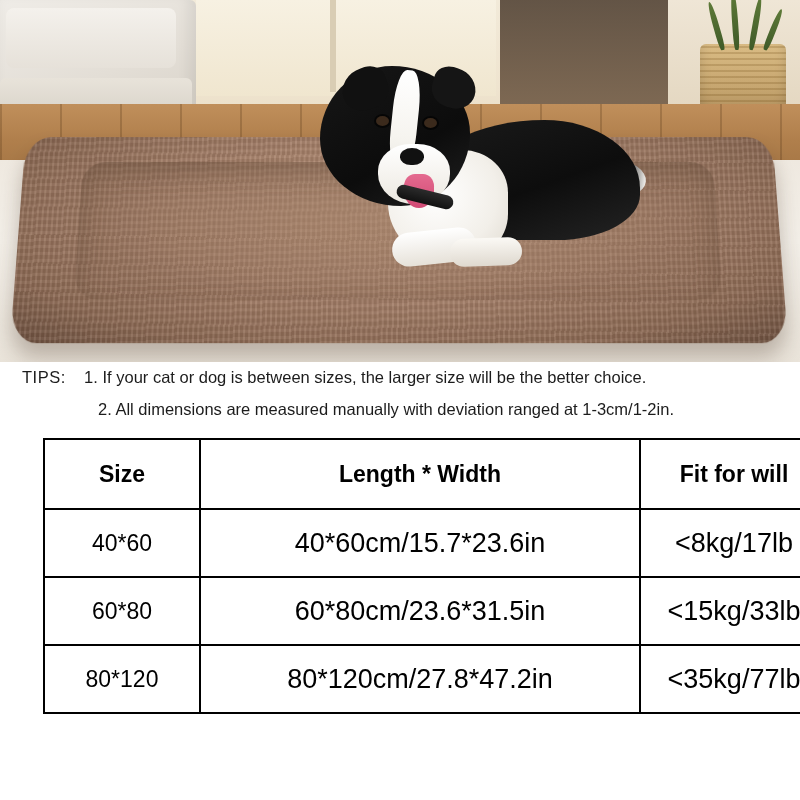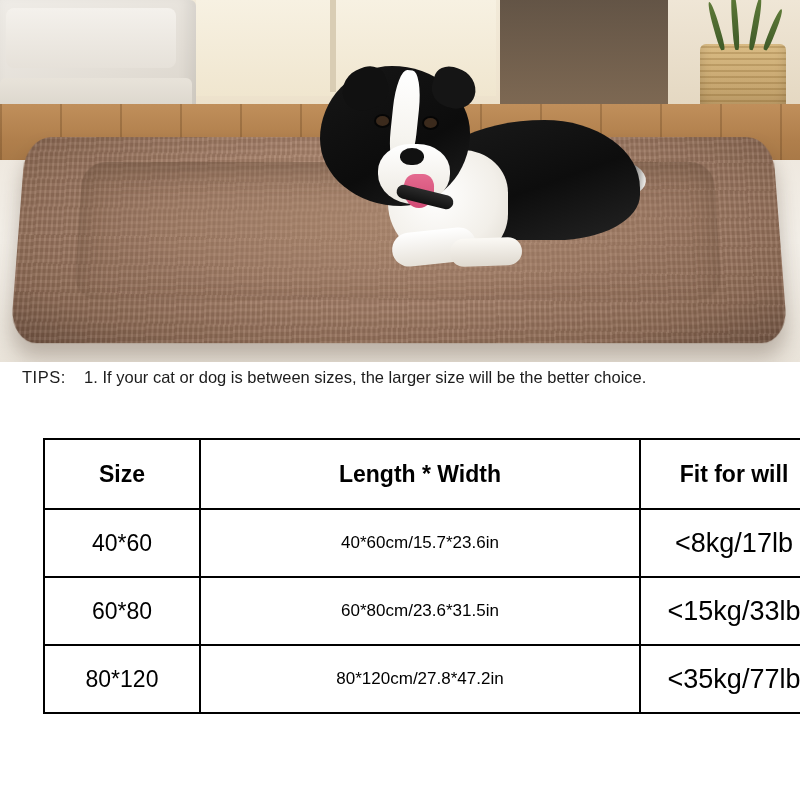--- a/index.html
+++ b/index.html
@@ -324,21 +324,21 @@
   }
   .size-table th {
     font-size: 23px;
     font-weight: 600;
     height: 68px;
   }
   .col-size { width: 156px; }
   .col-dim  { width: 440px; }
   .col-fit  { width: 188px; }
   .size-table td.cell-size { font-size: 23px; }
-  .size-table td.cell-dim  { font-size: 17px; }
+  .size-table td.cell-dim  { font-size: 27px; }
   .size-table td.cell-fit  { font-size: 27px; }
 </style>
 </head>
 <body>
 
 <div class="page">
 
   <div class="photo">
     <div class="wall"></div>
     <div class="window"></div>
@@ -388,20 +388,21 @@
       <div class="dog-collar"></div>
     </div>
   </div>
 
   <div class="tips">
     <div class="tips-line1">
       <span class="tips-label">TIPS:</span>
       &nbsp;&nbsp;
       <span>1. If your cat or dog is between sizes, the larger size will be the better choice.</span>
     </div>
+    <div class="tips-line2">2. All dimensions are measured manually with deviation ranged at 1-3cm/1-2in.</div>
   </div>
 
   <table class="size-table">
     <colgroup>
       <col class="col-size">
       <col class="col-dim">
       <col class="col-fit">
     </colgroup>
     <thead>
       <tr>

